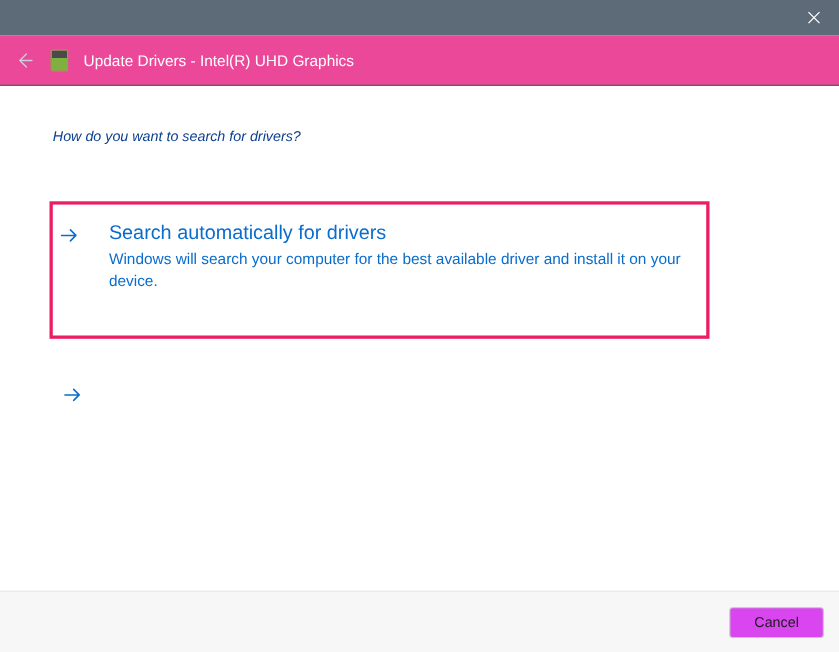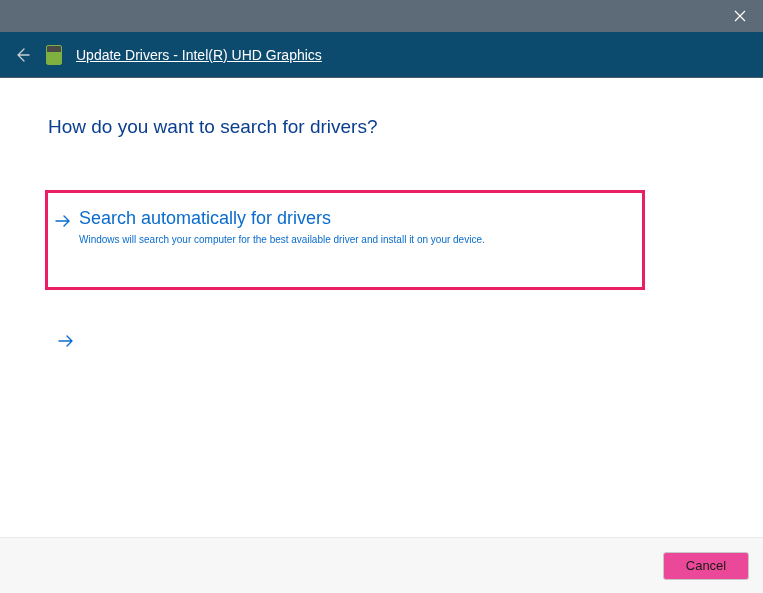--- a/index.html
+++ b/index.html
@@ -23,28 +23,27 @@
       height: 32px;
       display: flex;
       align-items: center;
       justify-content: center;
       cursor: pointer;
       color: #ffffff;
     }
     .close-btn svg { width: 12px; height: 12px; }
     .header {
       height: 46px;
-      background: #0c4a6e;
+      background: #ec4899;
       display: flex;
       align-items: center;
       padding: 0 12px;
       gap: 14px;
       color: #ffffff;
       border-bottom: 1px solid #4a5866;
-      text-decoration: underline;
     }
     .back-arrow {
       width: 20px;
       height: 20px;
       display: flex;
       align-items: center;
       justify-content: center;
       color: #c8d0d8;
       cursor: pointer;
     }
@@ -58,29 +57,30 @@
       background: linear-gradient(#4a4a4a 0 35%, #7fb040 35% 100%);
     }
     .window-title {
       font-size: 14px;
       font-weight: 400;
     }
     .content {
       padding: 38px 48px 0 48px;
     }
     .heading {
-      font-size: 19px;
+      font-size: 13px;
       color: #0a3e8f;
       font-weight: 400;
       margin-bottom: 52px;
+      font-style: italic;
     }
     .option {
       display: flex;
       align-items: flex-start;
-      gap: 8px;
+      gap: 28px;
       padding: 18px 16px 20px 10px;
       cursor: pointer;
       margin-bottom: 20px;
       position: relative;
     }
     .option.highlighted {
       border: 3px solid #e91e63;
       padding: 15px 13px 40px 7px;
       margin-left: -3px;
       margin-right: 0;
@@ -93,42 +93,42 @@
     }
     .option-arrow svg { width: 16px; height: 14px; }
     .option-text { flex: 1; }
     .option-title {
       font-size: 18px;
       color: #0a6ccc;
       font-weight: 400;
       margin-bottom: 4px;
     }
     .option-desc {
-      font-size: 10px;
+      font-size: 14px;
       color: #0a6ccc;
       line-height: 1.4;
       font-weight: 400;
     }
     .footer {
       position: absolute;
       bottom: 0;
       left: 0;
       right: 0;
       height: 56px;
       background: #f7f7f7;
       border-top: 1px solid #e8e8e8;
       display: flex;
       justify-content: flex-end;
       align-items: center;
       padding: 0 14px;
     }
     .cancel-btn {
       width: 86px;
       height: 28px;
-      background: #ec4899;
+      background: #d946ef;
       border: 1px solid #c8c8c8;
       border-radius: 3px;
       font-size: 13px;
       font-family: inherit;
       cursor: pointer;
       color: #1a1a1a;
     }
   </style>
 </head>
 <body>

